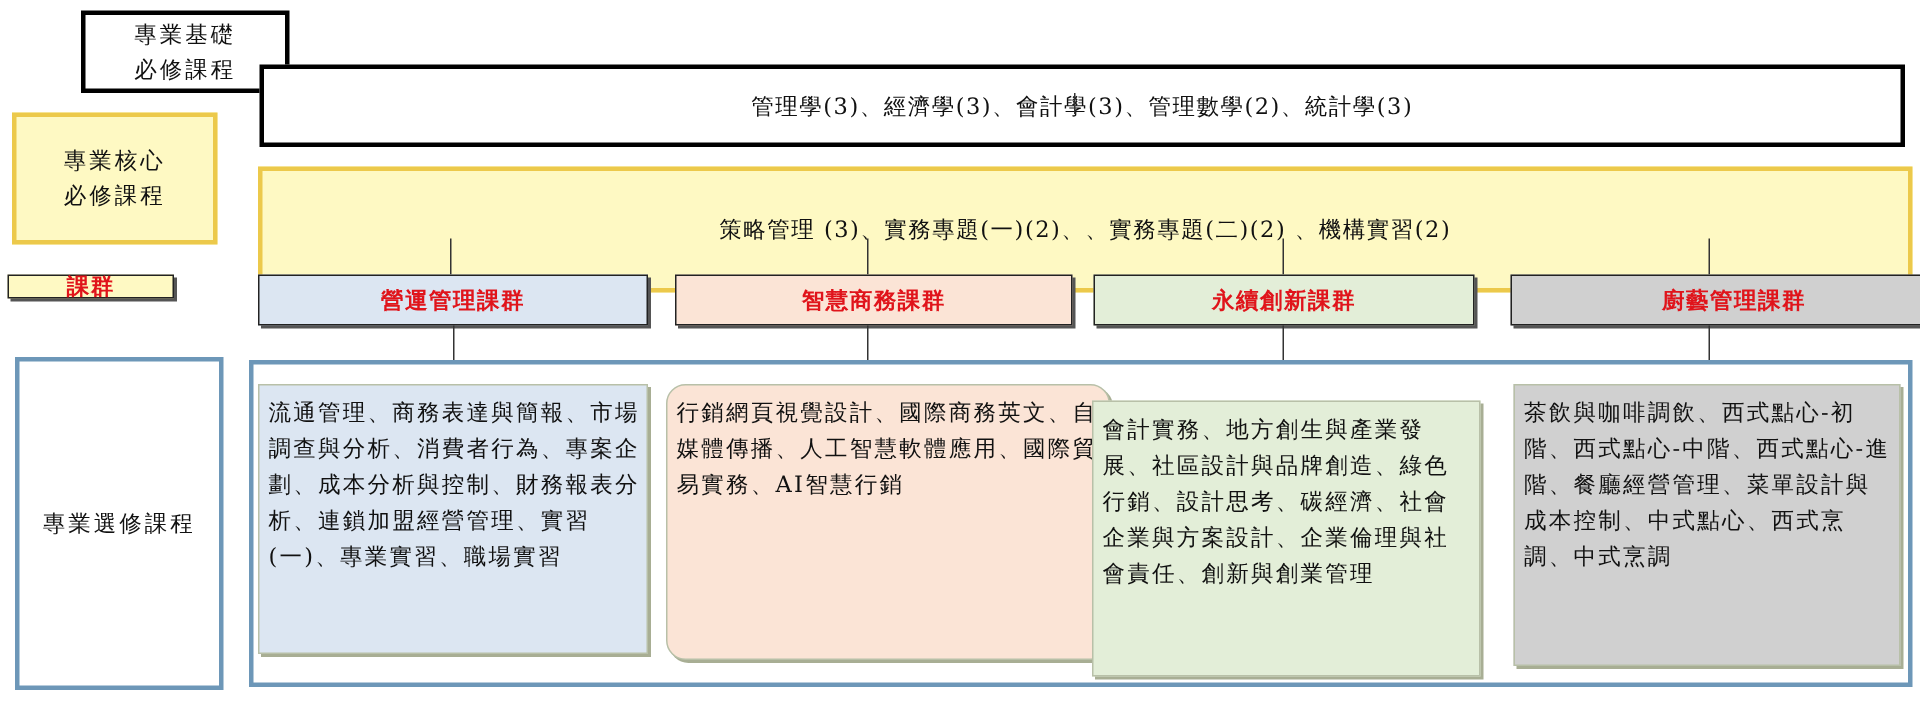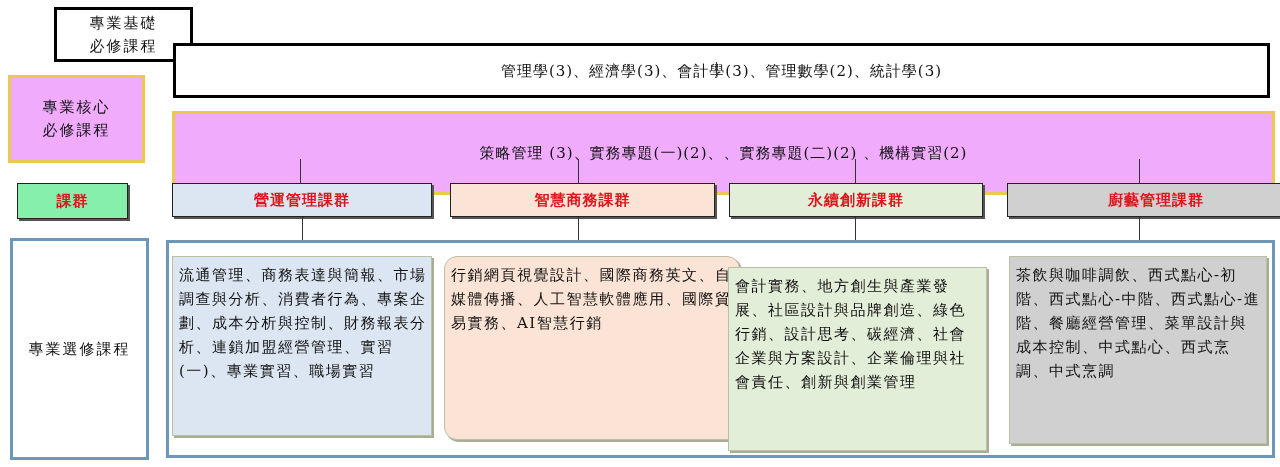--- a/index.html
+++ b/index.html
@@ -1,21 +1,21 @@
 <!DOCTYPE html>
 <html><head>
 <meta charset="utf-8">
 <style>
   html, body { margin:0; padding:0; background:#ffffff; }
   body { width:1280px; height:467px; position:relative; overflow:hidden;
          font-family: "DejaVu Serif", "Liberation Serif", serif; color:#111; }
   .box { position:absolute; box-sizing:border-box; display:flex; align-items:center; justify-content:center; text-align:center; }
   .label { font-size:15px; line-height:23px; letter-spacing:2px; }
   .black { border:3px solid #000; background:#fff; }
-  .gold { border:3px solid #ecc94b; background:#f0abfc; }
+  .gold { border:3px solid #ecc94b; background:#fef9c3; }
   .blue { border:3px solid #6d97b8; background:#fff; }
   .group-lbl { border:1.5px solid #222; box-shadow:2px 2px 0 #555; color:#e0141b; font-weight:bold; font-size:15px; letter-spacing:1px; }
   .vline { position:absolute; width:1px; background:#333; }
   .elective { position:absolute; box-sizing:border-box; border:1px solid #b8c0a8; box-shadow:2px 2px 0 #a8ae94;
               font-size:15px; line-height:24px; padding:6px 4px 16px 6px; text-align:left; letter-spacing:1.5px; }
   .courses { font-size:15px; line-height:30px; letter-spacing:1px;margin-top:36px; }
 </style>
 </head>
 <body>
 
@@ -34,21 +34,21 @@
 </div>
 <div class="box gold courses" style="left:172px;top:75px;width:1103px;height:84px;flex-direction:column;">
   <span>策略管理 (3)、實務專題(一)(2)、、實務專題(二)(2) 、機構實習(2)</span>
 </div>
 
 <div class="vline" style="left:300px;top:159px;height:24px;"></div>
 <div class="vline" style="left:578px;top:159px;height:24px;"></div>
 <div class="vline" style="left:855px;top:159px;height:24px;"></div>
 <div class="vline" style="left:1139px;top:159px;height:24px;"></div>
 
-<div class="box group-lbl" style="left:5px;top:183px;width:111px;height:36px;background:#86efac;margin-left:12px;">
+<div class="box group-lbl" style="left:5px;top:183px;width:111px;height:16px;background:#fef9c3;">
   <span>課群</span>
 </div>
 <div class="box group-lbl" style="left:172px;top:183px;width:260px;height:34px;background:#dce6f2;">
   <span>營運管理課群</span>
 </div>
 <div class="box group-lbl" style="left:450px;top:183px;width:265px;height:34px;background:#fbe4d6;">
   <span>智慧商務課群</span>
 </div>
 <div class="box group-lbl" style="left:729px;top:183px;width:254px;height:34px;background:#e3eed8;">
   <span>永續創新課群</span>

